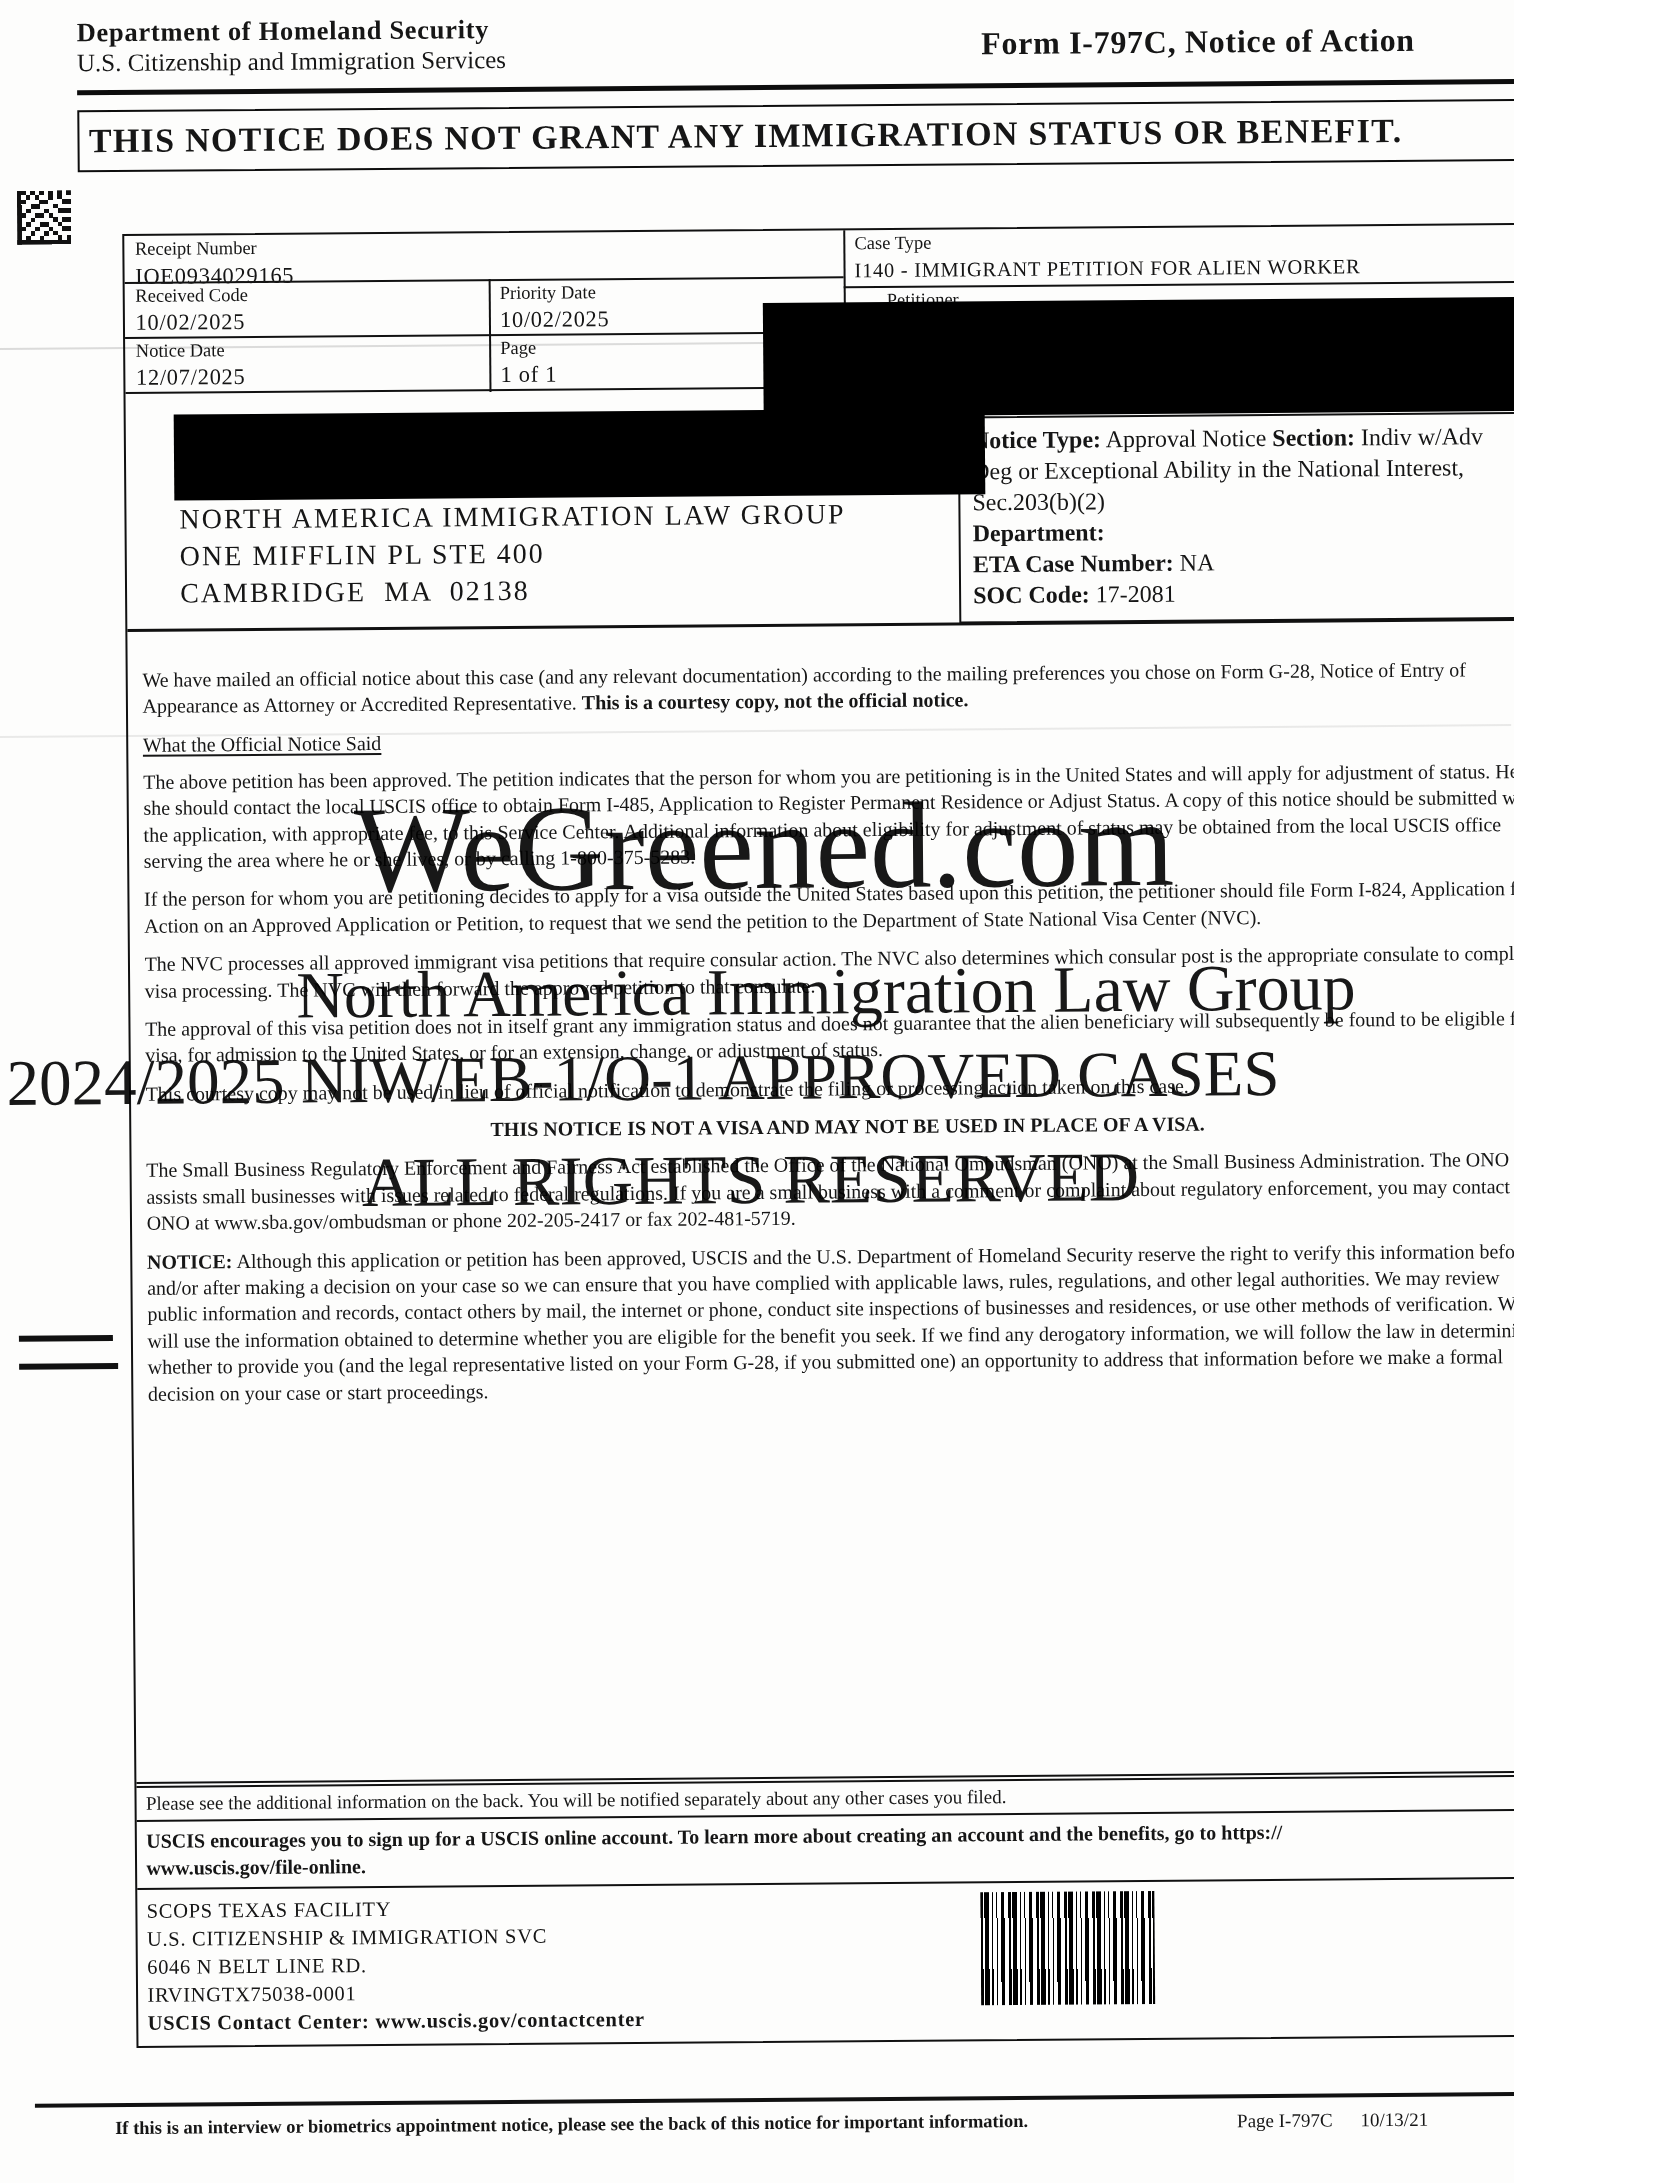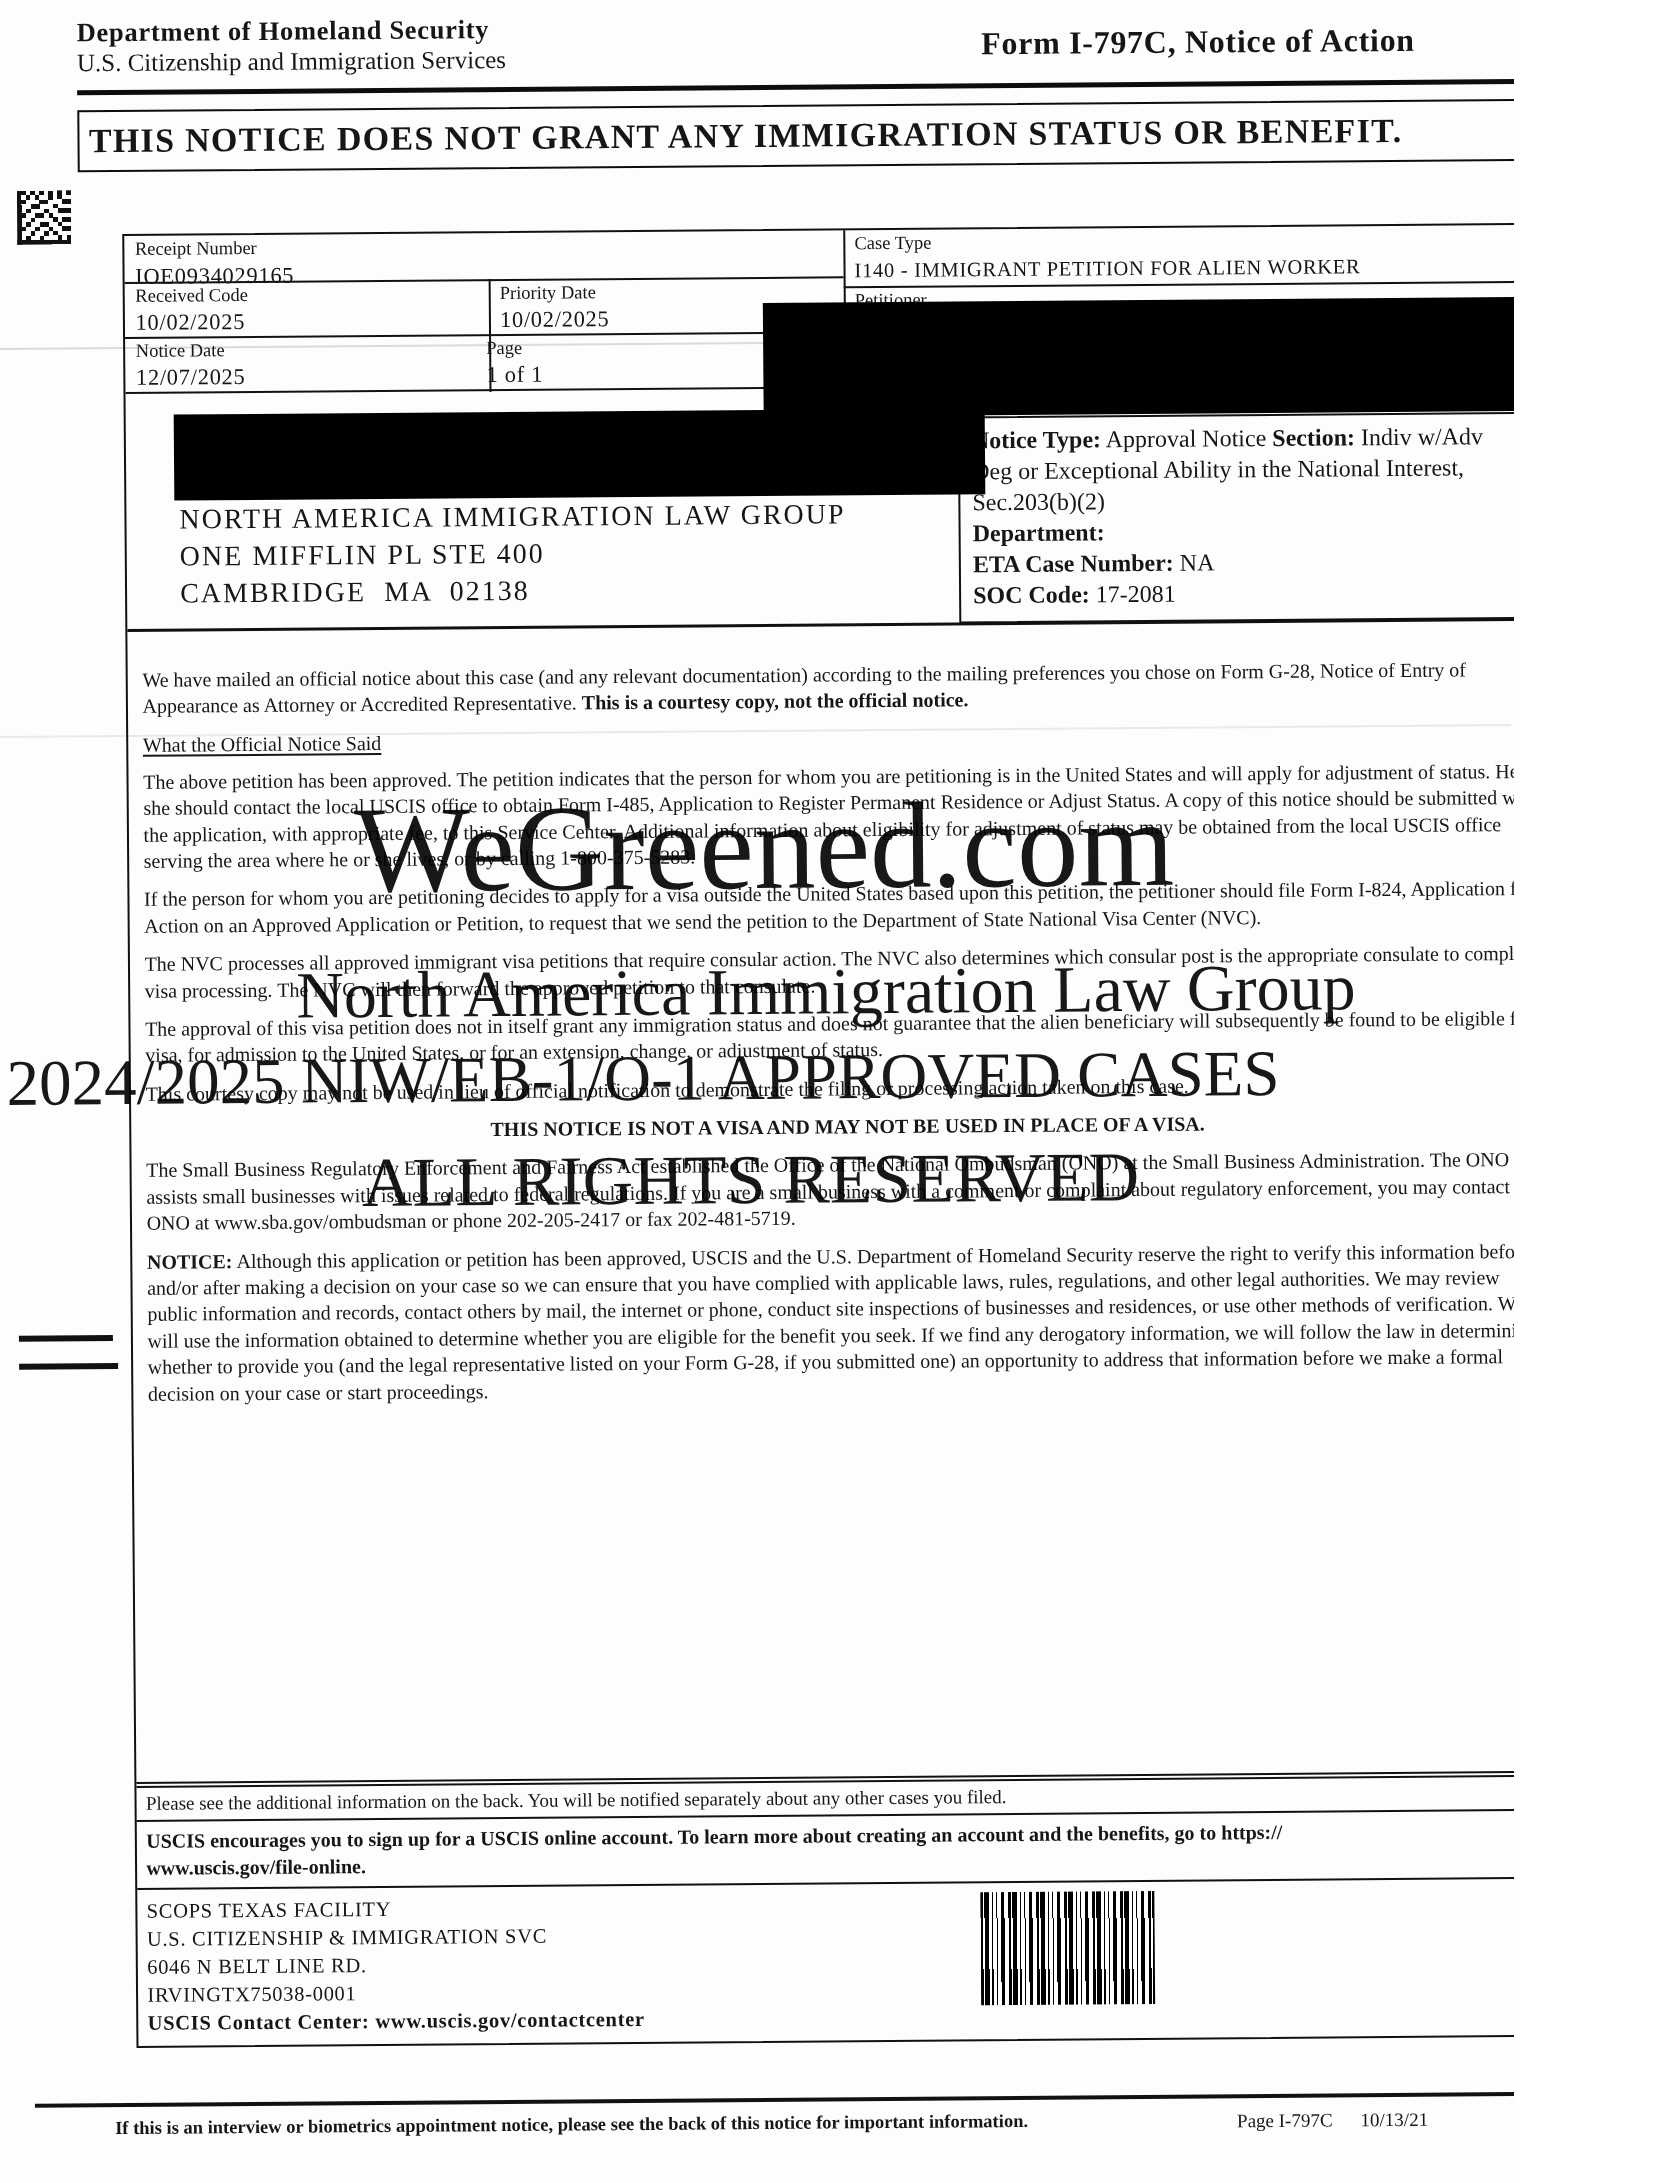--- a/index.html
+++ b/index.html
@@ -38,23 +38,23 @@
   .vhalf{left:364px;top:46px;height:113px}
   .rule-mid{left:0;width:100%;top:393px;height:2.6px;background:#111}
 
   .cell .cl{font-size:18.5px}
   .cell .cv{font-size:22.5px;margin-top:3.3px;letter-spacing:0.7px}
   .cell .cv-case{font-size:20.5px;margin-top:4.6px;letter-spacing:0.7px}
   .cell-receipt{left:10.6px;top:3.3px}
   .cell-casetype{left:730px;top:3.3px}
   .cell-received{left:10.6px;top:50px}
   .cell-priority{left:375px;top:50px}
-  .cell-petitioner{left:730px;top:60px}
+  .cell-petitioner{left:762px;top:60px}
   .cell-noticedate{left:10.6px;top:105px}
-  .cell-page{left:361px;top:105px}
+  .cell-page{left:375px;top:105px}
 
   .redact{background:#000;z-index:5}
   .redact-pet{left:638px;top:72px;width:753px;height:114px}
   .redact-addr{left:48px;top:179px;width:811px;height:86px}
 
   .addressee{left:53px;top:265px;font-size:28px;letter-spacing:2px;line-height:37px;z-index:2}
   .addressee .pre{white-space:pre}
 
   .notice-box{left:832px;top:187px;width:571px;height:207px;border:2px solid #111;
               padding:6.6px 12px;font-size:24px;line-height:31px;z-index:2}

